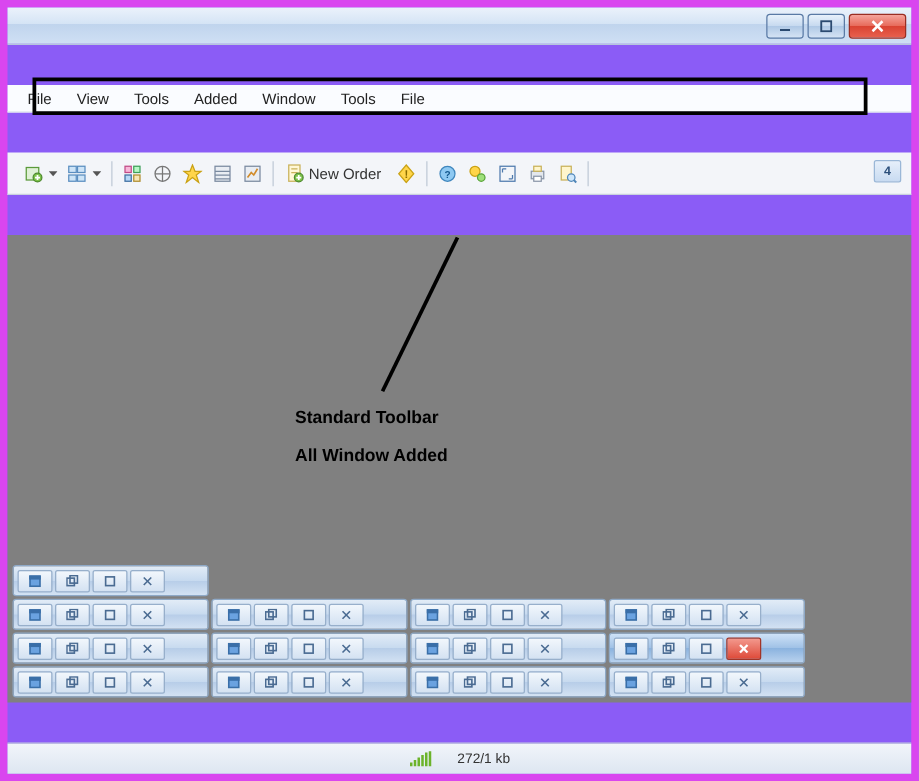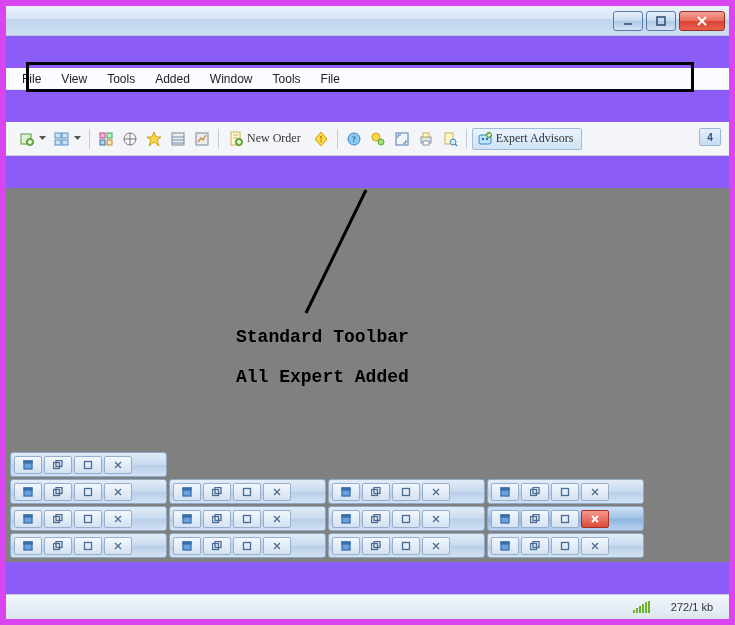--- a/index.html
+++ b/index.html
@@ -86,21 +86,20 @@
     height: 22px;
     min-width: 22px;
     display: flex;
     align-items: center;
     justify-content: flex-start;
     border: 1px solid transparent;
     border-radius: 2px;
     padding: 0 2px;
     gap: 3px;
     color: #333;
-    font-family: Liberation Serif, serif;
   }
   .tbbtn.withtext { padding: 0 6px 0 3px; }
   .tbbtn svg { width: 16px; height: 16px; }
   .tbsep { width: 1px; height: 20px; background: #c0c9d6; margin: 0 3px; }
   .tbbtn.ea { background: linear-gradient(to bottom,#eaf4ff,#cfe3f6); border:1px solid #9ebcd9; padding: 0 8px 0 4px; }
   .tbbtn .dd { margin-left:1px; }
   .dd svg { width:7px; height:7px; fill:#555; }
   .notif {
     position: absolute;
     right: 8px;
@@ -132,22 +131,22 @@
   }
   .annotation-line {
     position: absolute;
     z-index: 40;
     pointer-events:none;
   }
   .annotation-text {
     position: absolute;
     left: 230px;
     top: 130px;
-    font-family: Liberation Mono, monospace;
-    font-size: 18px;
+    font-family: Liberation Sans, sans-serif;
+    font-size: 14px;
     font-weight: bold;
     color: #000;
     line-height: 2.2;
     pointer-events: none;
     z-index: 40;
   }
   
   .mdibar {
     position: absolute;
     left: 4px;
@@ -185,21 +184,21 @@
     background: linear-gradient(to bottom,#cfe2f7,#9fc1e6 50%,#8bb3df 51%,#b9d2ee);
   }
   
   .statusbar {
     height: 22px;
     background: linear-gradient(to bottom,#f1f5fa,#dde6f1);
     border-top: 1px solid #c3cedd;
     display: flex;
     align-items: center;
     padding: 12px 6px;
-    justify-content: flex-end;
+    justify-content: center;
   }
   .statusbar .cells {
     display:flex; gap:0; align-items:center; height:100%;
   }
   .statusbar .cell {
     border-left:1px solid #c3cedd;
     height:100%;
     display:flex; align-items:center;
     padding:0 10px;
     font-size:11px; color:#333;
@@ -370,44 +369,34 @@
       <div class="tbbtn">
         <svg viewBox="0 0 16 16">
             <rect x="3" y="2" width="8" height="11" fill="#fff6cc" stroke="#c9b25a"></rect>
             <circle cx="11" cy="11" r="3" fill="#cfe7fb" stroke="#4f86b8"></circle>
             <line x1="13" y1="13" x2="15" y2="15" stroke="#4f86b8" stroke-width="1.5"></line>
           </svg>
       </div>
 
       <div class="tbsep"></div>
 
-      <div class="tbbtn ea withtext">
-        <svg viewBox="0 0 16 16">
-            <rect x="2" y="4" width="12" height="9" rx="2" fill="#bfe3ff" stroke="#3f86bd"></rect>
-            <circle cx="6" cy="8" r="1.2" fill="#2e6fa2"></circle>
-            <circle cx="10" cy="8" r="1.2" fill="#2e6fa2"></circle>
-            <circle cx="12" cy="4" r="2.5" fill="#8bd35a" stroke="#4d8a2e"></circle>
-            <path d="M10.7 4 L11.7 5 L13.5 3" stroke="#fff" fill="none" stroke-width="1.2"></path>
-          </svg>
-        <span>Expert Advisors</span>
-      </div>
 
     </div>
     <div class="notif">4</div>
   </div>
 
   <div class="highlight"></div>
 
   <div class="workspace">
     <svg class="annotation-line" width="100%" height="100%" style="position:absolute;left:0;top:0">
       <line x1="300" y1="125" x2="360" y2="2" stroke="#000" stroke-width="3"></line>
     </svg>
     <div class="annotation-text">
       <div>Standard Toolbar</div>
-      <div>All Expert Added</div>
+      <div>All Window Added</div>
     </div>
 
     <div class="mdibar" id="mdibar">
         <div class="mdigroup" style="grid-area: 1 / 1;">
           <div class="mb doc">
             <svg viewBox="0 0 10 10">
               <rect x="1" y="1" width="8" height="8"></rect>
               <rect x="1" y="1" width="8" height="2" fill="#3a6fa8"></rect>
             </svg>
           </div>

